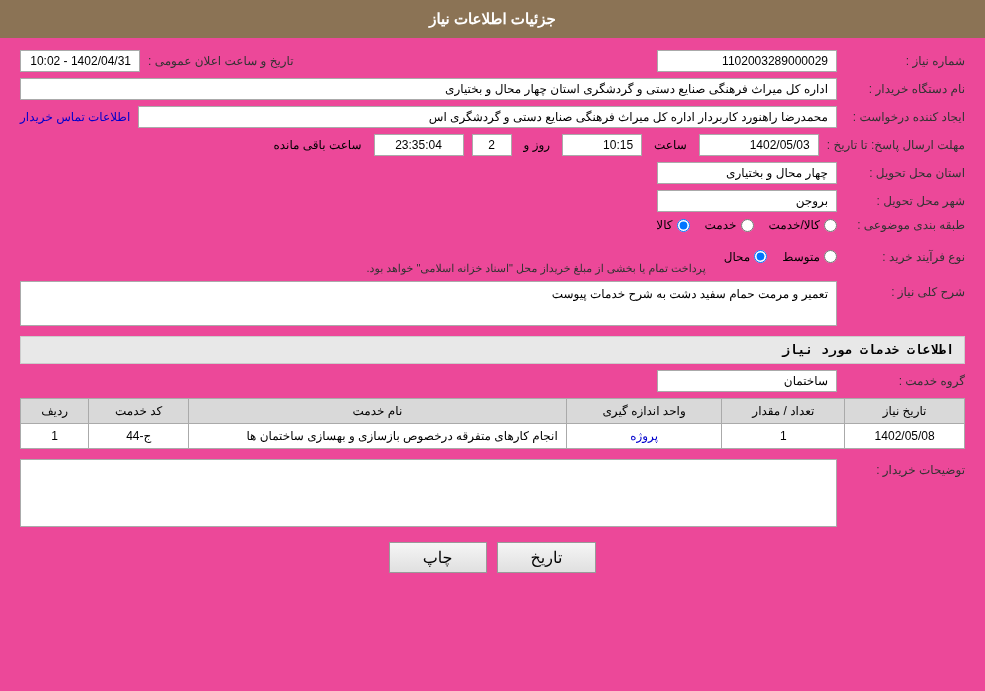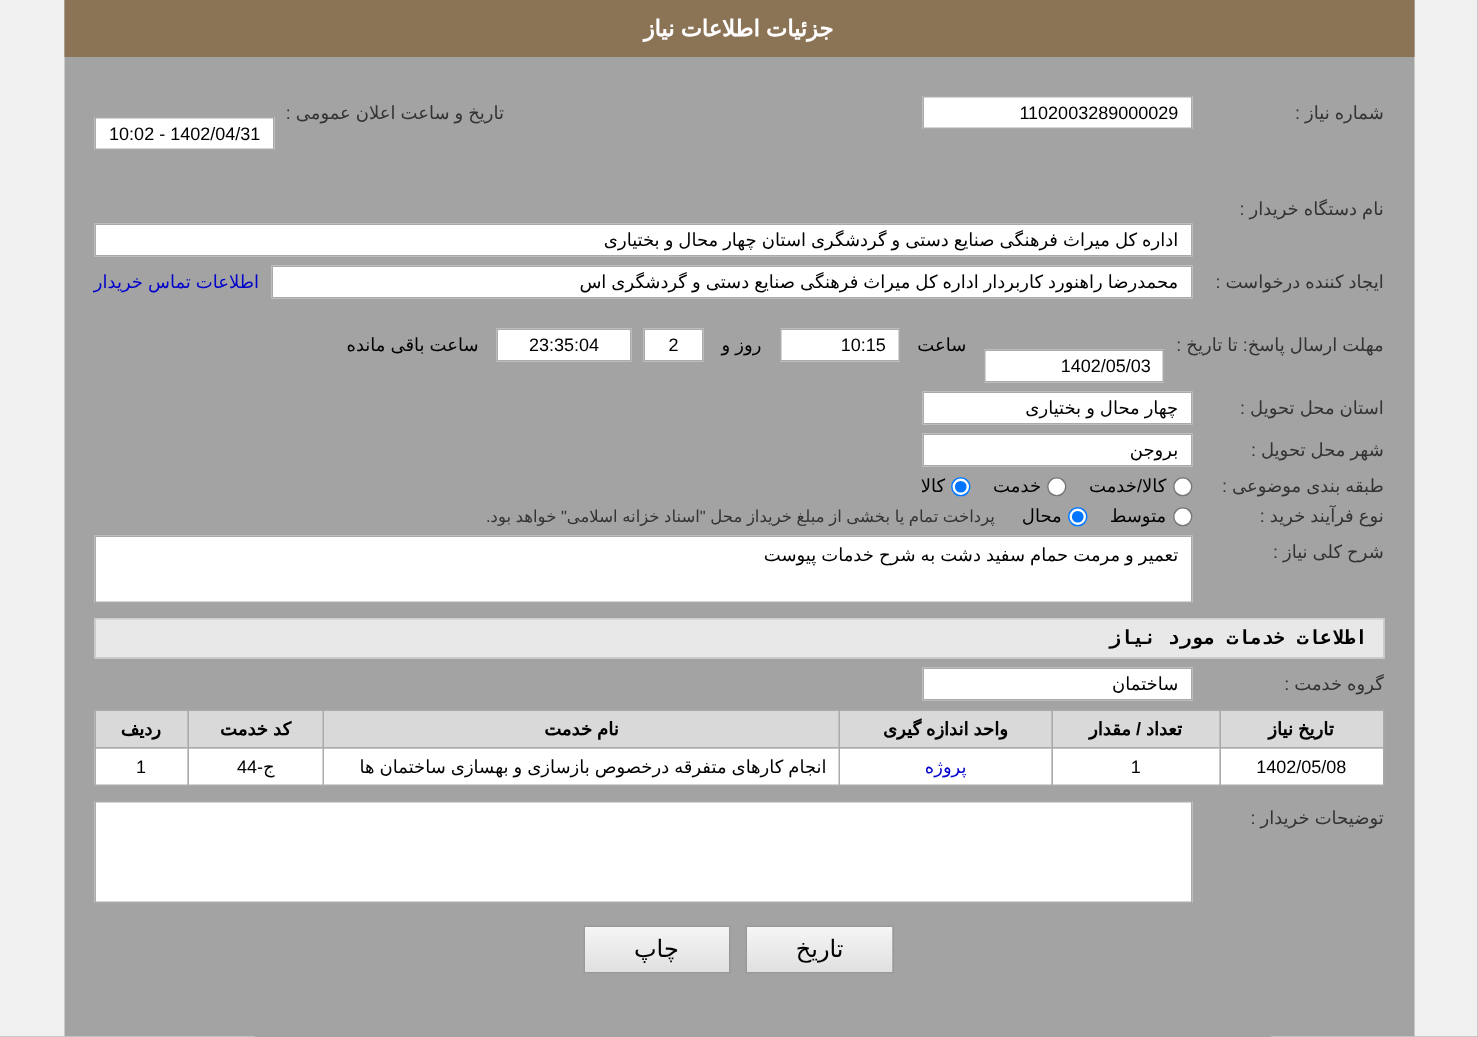--- a/index.html
+++ b/index.html
@@ -3,23 +3,23 @@
   <meta charset="utf-8">
   <style>
     * { box-sizing: border-box; margin: 0; padding: 0; }
     body {
       font-family: Tahoma, Arial, sans-serif;
       font-size: 12px;
       background: #f0f0f0;
       direction: rtl;
     }
     .page-wrapper {
-      width: 900px;
+      width: 985px;
       min-height: 691px;
-      background: #a3a3a3;
+      background: #ec4899;
       margin: 0 auto;
     }
     .header-bar {
       background: #8B7355;
       color: #fff;
       text-align: center;
       padding: 10px;
       font-size: 15px;
       font-weight: bold;
     }
@@ -39,23 +39,23 @@
       min-width: 120px;
       text-align: right;
     }
     .value-box {
       border: 1px solid #aaa;
       background: #fff;
       padding: 3px 8px;
       min-height: 22px;
       text-align: right;
     }
-    .value-box.wide { flex: 1; margin-top: 43px; }
+    .value-box.wide { flex: 1; }
     .value-box.medium { width: 180px; }
-    .value-box.small { width: 120px; margin-top: 28px; }
+    .value-box.small { width: 120px; }
     .value-box.xsmall { width: 80px; }
 
     .link-blue { color: #0000cc; cursor: pointer; }
 
     .section-title {
       background: #e8e8e8;
       border: 1px solid #ccc;
       padding: 5px 10px;
       font-weight: bold;
       font-size: 13px;
@@ -67,21 +67,21 @@
     .table-container {
       width: 100%;
       border-collapse: collapse;
       margin-bottom: 10px;
     }
     .table-container th {
       background: #d9d9d9;
       border: 1px solid #aaa;
       padding: 5px 8px;
       text-align: center;
-      font-weight: bold;
+      font-weight: normal;
       margin-left: 40px;
     }
     .table-container td {
       border: 1px solid #aaa;
       padding: 5px 8px;
       text-align: center;
       background: #fff;
     }
     .table-container td.name-col {
       text-align: right;
@@ -218,21 +218,21 @@
       <div class="radio-group">
         <div class="radio-item">
           <input type="radio" name="farayand" style="">
           <span>متوسط</span>
         </div>
         <div class="radio-item">
           <input type="radio" name="farayand" checked="" style="">
           <span>محال</span>
         </div>
       </div>
-      <span style="font-size:11px;color:#333;margin-right:10px;">پرداخت تمام یا بخشی از مبلغ خریداز محل "اسناد خزانه اسلامی" خواهد بود.</span>
+      <span style="font-size:11px;color:#333;margin-right:10px;margin-top:24px;">پرداخت تمام یا بخشی از مبلغ خریداز محل "اسناد خزانه اسلامی" خواهد بود.</span>
     </div>
 
     <div class="info-row" style="align-items:flex-start;">
       <span class="label" style="padding-top:4px;">شرح کلی نیاز :</span>
       <div class="sharch-note">تعمیر و مرمت حمام سفید دشت به شرح خدمات پیوست</div>
     </div>
 
     <div class="section-title">اطلاعات خدمات مورد نیاز</div>
 
     <div class="group-service-row">

